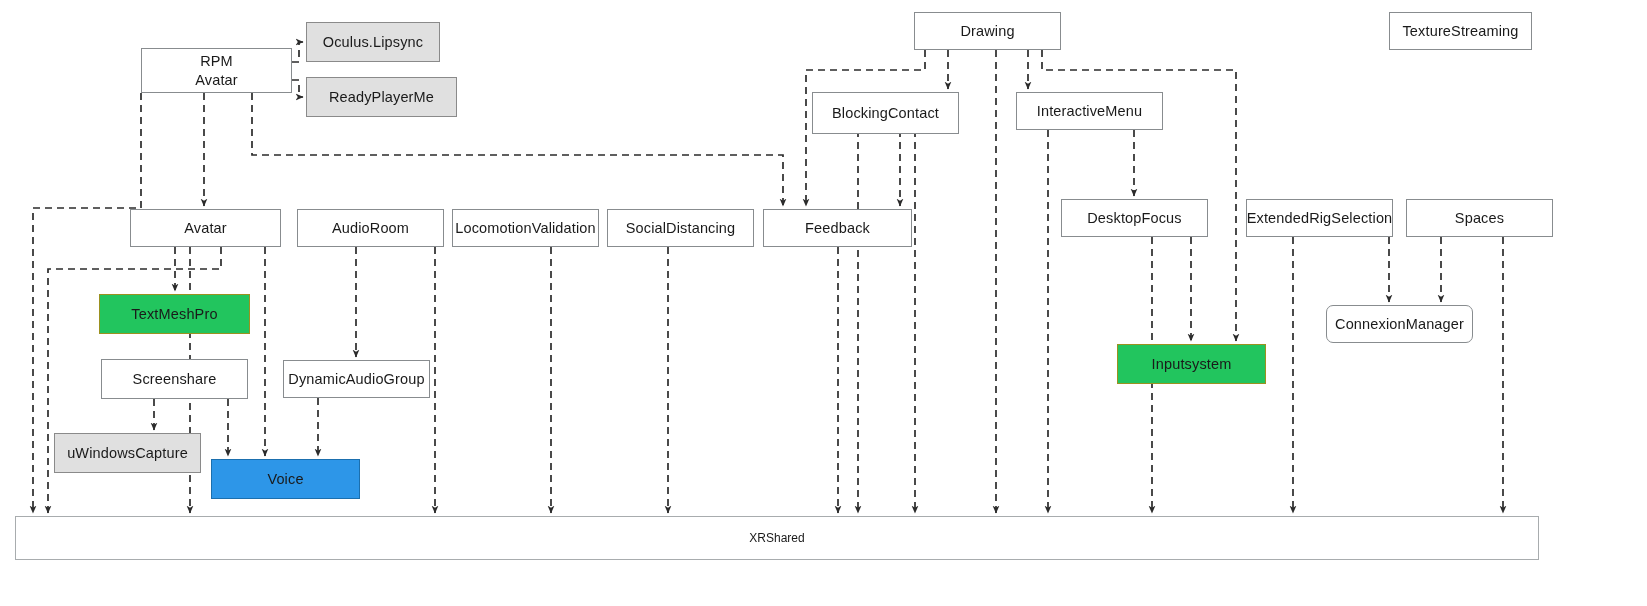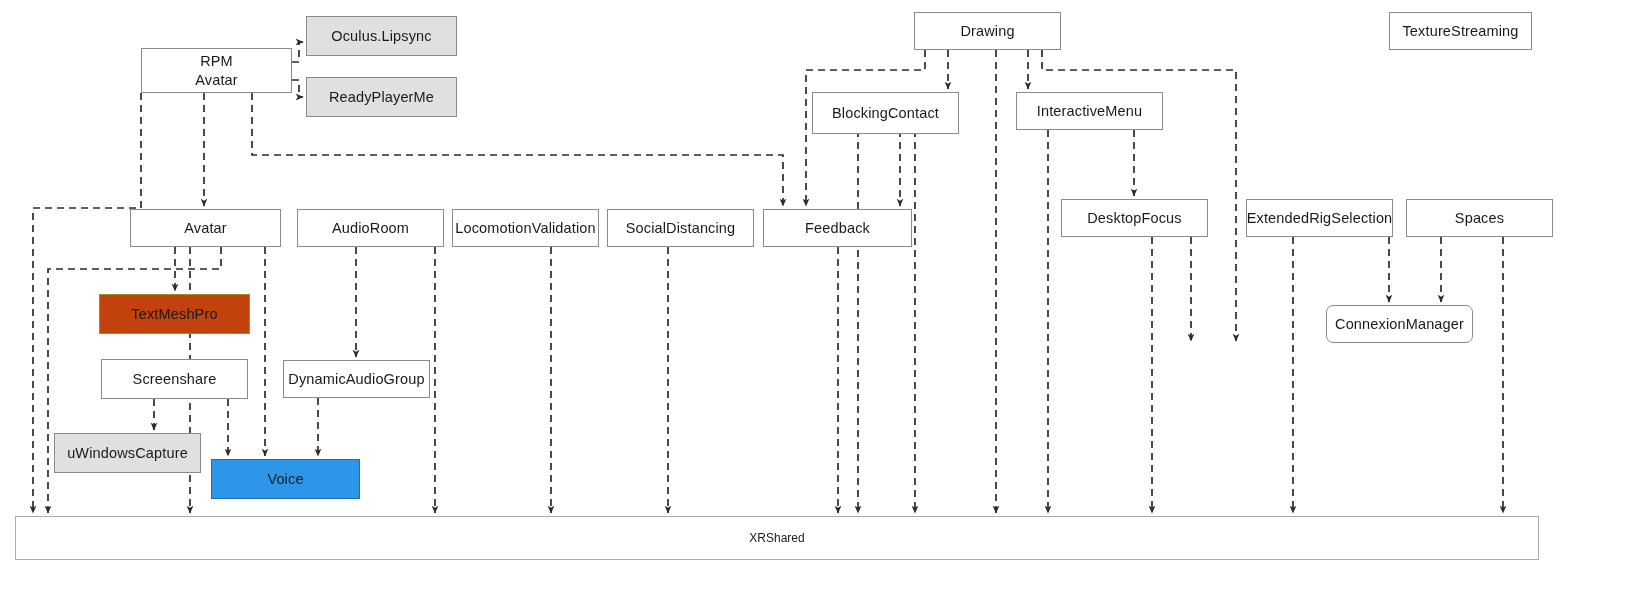--- a/index.html
+++ b/index.html
@@ -5,21 +5,21 @@
   html,body{margin:0;padding:0;background:#ffffff;}
   body{font-family:"Liberation Sans","DejaVu Sans",sans-serif;}
   #canvas{position:relative;width:1647px;height:606px;background:#ffffff;overflow:hidden;}
   #edges{position:absolute;left:0;top:0;width:1647px;height:606px;pointer-events:none;}
   .node{position:absolute;box-sizing:border-box;display:flex;align-items:center;
         justify-content:center;text-align:center;border:1px solid #888c8f;
         background:#ffffff;color:#1a1a1a;font-size:14.5px;line-height:1.25;
         letter-spacing:.15px;}
   .node.two-line{flex-direction:column;}
   .gray{background:#e0e0e0;border-color:#8a8a8a;}
-  .yellow{background:#c2410c;border-color:#9b9120;}
+  .yellow{background:#22c55e;border-color:#9b9120;}
   .blue{background:#2d96e8;border-color:#1b6fae;}
   .white{background:#ffffff;}
   .bar{position:absolute;box-sizing:border-box;border:1px solid #a8acae;background:#ffffff;
        display:flex;align-items:center;justify-content:center;font-size:12px;color:#1a1a1a;}
 </style>
 </head>
 <body>
 
 <div id="canvas">
 
@@ -96,21 +96,21 @@
       <path d="M1503,237 L1503,513"></path>
 
       <path d="M858,130 L858,513"></path>
     </g>
   </svg>
 
   <div class="node white two-line" style="left:141px;top:48px;width:151px;height:45px;">
     <span>RPM</span>
     <span>Avatar</span>
   </div>
-  <div class="node gray" style="left:306px;top:16px;width:151px;height:40px;">
+  <div class="node gray" style="left:306px;top:22px;width:134px;height:40px;">
     <span>Oculus.Lipsync</span>
   </div>
   <div class="node gray" style="left:306px;top:77px;width:151px;height:40px;justify-content:center;">
     <span>ReadyPlayerMe</span>
   </div>
   <div class="node white" style="left:914px;top:12px;width:147px;height:38px;">
     <span>Drawing</span>
   </div>
   <div class="node white" style="left:1389px;top:12px;width:143px;height:38px;">
     <span>TextureStreaming</span>
@@ -156,20 +156,23 @@
   </div>
   <div class="node white" style="left:101px;top:359px;width:147px;height:40px;">
     <span>Screenshare</span>
   </div>
   <div class="node gray" style="left:54px;top:433px;width:147px;height:40px;">
     <span>uWindowsCapture</span>
   </div>
   <div class="node blue" style="left:211px;top:459px;width:149px;height:40px;">
     <span>Voice</span>
   </div>
+  <div class="node yellow" style="left:1117px;top:344px;width:149px;height:40px;">
+    <span>Inputsystem</span>
+  </div>
   <div class="node white" style="left:1326px;top:305px;width:147px;height:38px;border-radius:7px;">
     <span>ConnexionManager</span>
   </div>
 
   <div class="bar" style="left:15px;top:516px;width:1524px;height:44px;">
     <span>XRShared</span>
   </div>
 
 </div>
 

